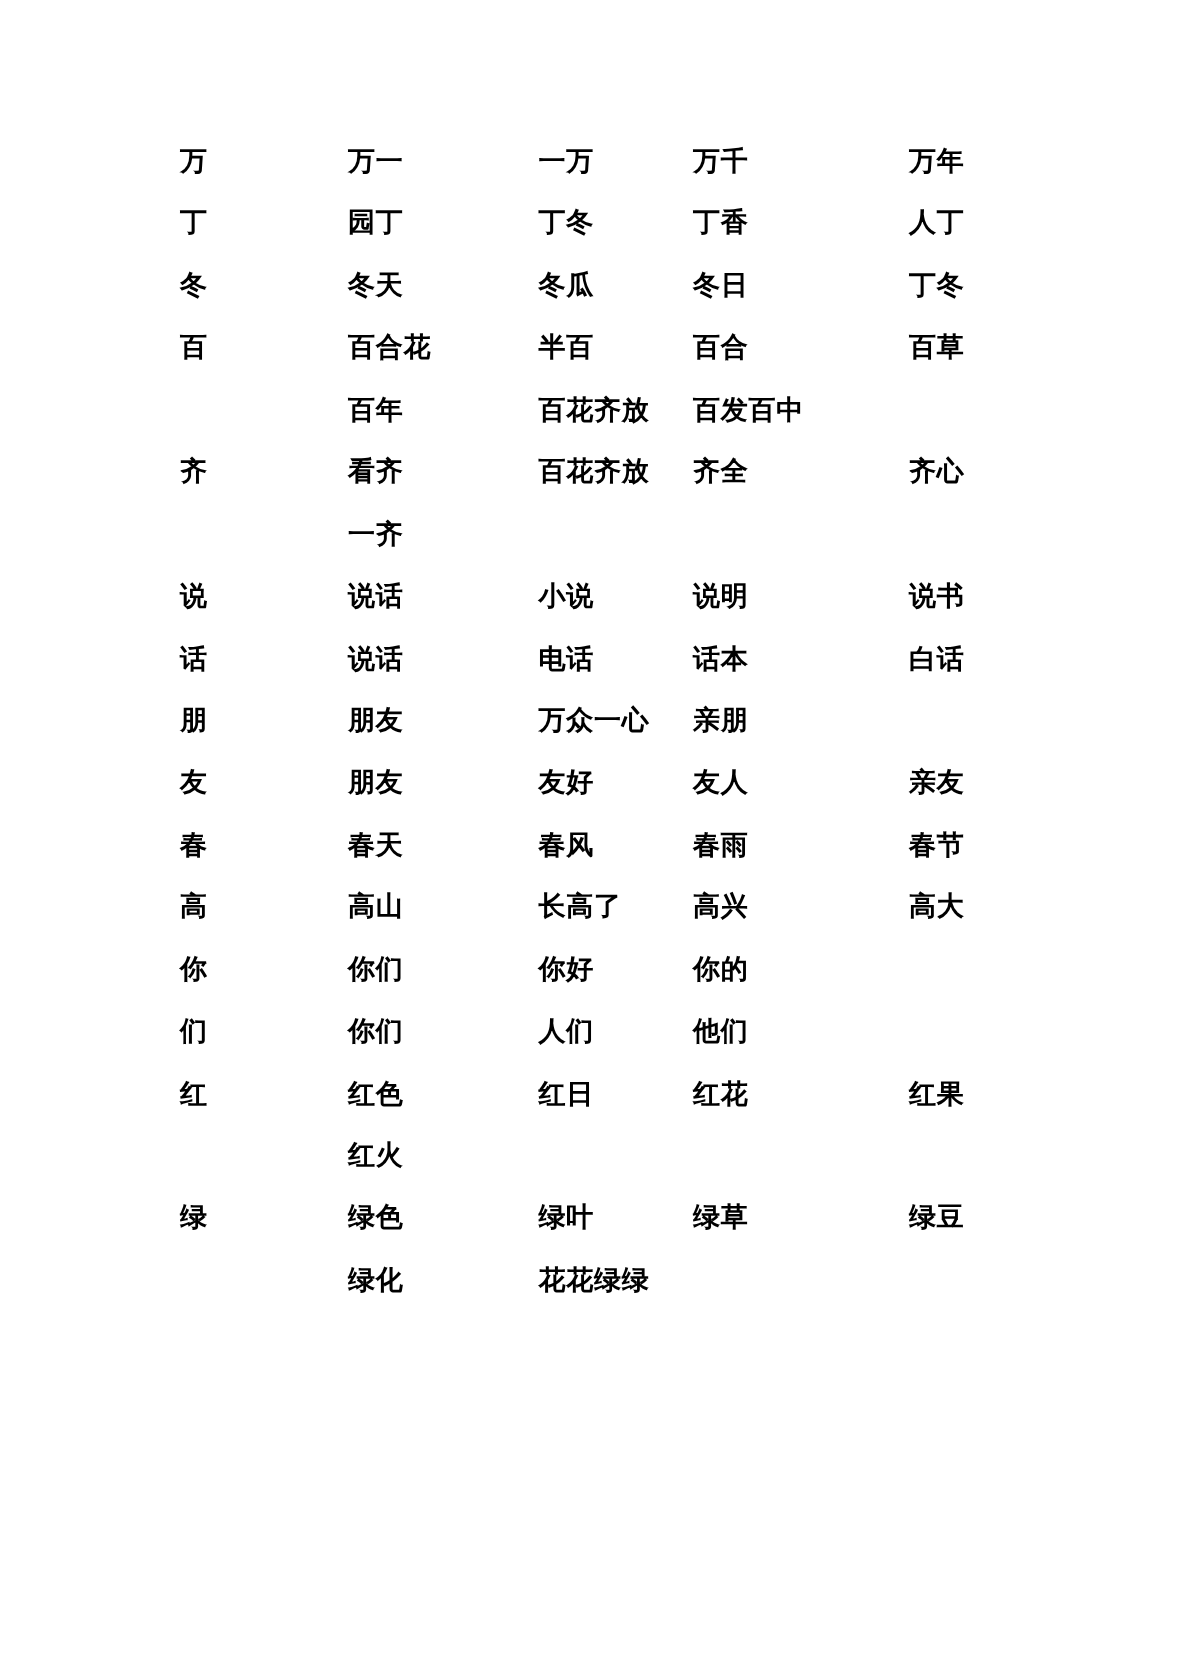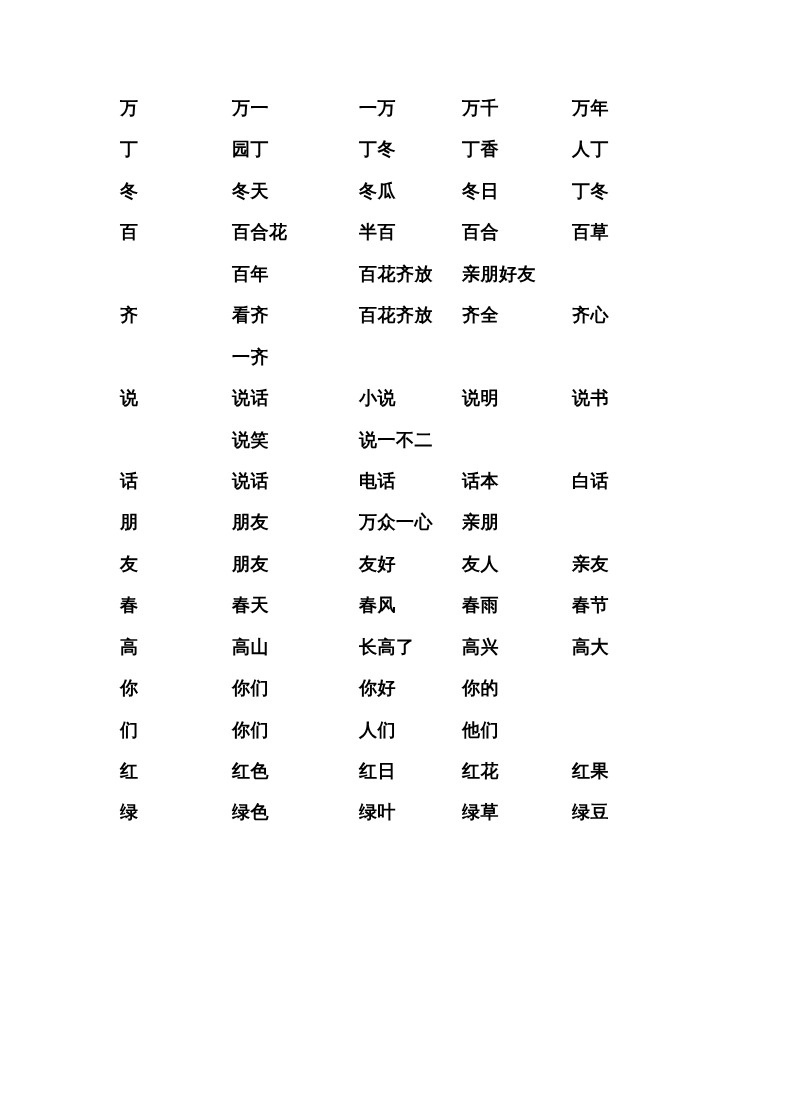--- a/index.html
+++ b/index.html
@@ -6,21 +6,21 @@
   body { width: 792px; height: 1120px; position: relative; overflow: hidden;
          font-family: "DejaVu Sans", sans-serif; color: #000; }
   .sheet { position: absolute; left: 0; top: 97px; width: 792px; }
   .row { position: relative; height: 41.45px; }
   .cell { position: absolute; top: 0; font-size: 18px; font-weight: bold;
           line-height: 22px; white-space: nowrap; letter-spacing: 0.5px; }
   .c0 { left: 120px; }
   .c1 { left: 232px; }
   .c2 { left: 331px; margin-left: 28px; }
   .c3 { left: 462px; }
-  .c4 { left: 572px; }
+  .c4 { left: 606px; }
 </style>
 </head>
 <body>
 
 <div class="sheet">
   <div class="row">
       <span class="cell c0">万</span>
       <span class="cell c1">万一</span>
       <span class="cell c2">一万</span>
       <span class="cell c3">万千</span>
@@ -44,21 +44,21 @@
       <span class="cell c0">百</span>
       <span class="cell c1">百合花</span>
       <span class="cell c2">半百</span>
       <span class="cell c3">百合</span>
       <span class="cell c4">百草</span>
     </div>
   <div class="row">
       <span class="cell c0"></span>
       <span class="cell c1">百年</span>
       <span class="cell c2">百花齐放</span>
-      <span class="cell c3">亲朋好友</span>
+      <span class="cell c3">百发百中</span>
       <span class="cell c4"></span>
     </div>
   <div class="row">
       <span class="cell c0">齐</span>
       <span class="cell c1">看齐</span>
       <span class="cell c2">百花齐放</span>
       <span class="cell c3">齐全</span>
       <span class="cell c4">齐心</span>
     </div>
   <div class="row">
@@ -67,27 +67,20 @@
       <span class="cell c2"></span>
       <span class="cell c3"></span>
       <span class="cell c4"></span>
     </div>
   <div class="row">
       <span class="cell c0">说</span>
       <span class="cell c1">说话</span>
       <span class="cell c2">小说</span>
       <span class="cell c3">说明</span>
       <span class="cell c4">说书</span>
-    </div>
-  <div class="row">
-      <span class="cell c0"></span>
-      <span class="cell c1">说笑</span>
-      <span class="cell c2">说一不二</span>
-      <span class="cell c3"></span>
-      <span class="cell c4"></span>
     </div>
   <div class="row">
       <span class="cell c0">话</span>
       <span class="cell c1">说话</span>
       <span class="cell c2">电话</span>
       <span class="cell c3">话本</span>
       <span class="cell c4">白话</span>
     </div>
   <div class="row">
       <span class="cell c0">朋</span>
@@ -132,19 +125,33 @@
       <span class="cell c4"></span>
     </div>
   <div class="row">
       <span class="cell c0">红</span>
       <span class="cell c1">红色</span>
       <span class="cell c2">红日</span>
       <span class="cell c3">红花</span>
       <span class="cell c4">红果</span>
     </div>
   <div class="row">
+      <span class="cell c0"></span>
+      <span class="cell c1">红火</span>
+      <span class="cell c2"></span>
+      <span class="cell c3"></span>
+      <span class="cell c4"></span>
+    </div>
+  <div class="row">
       <span class="cell c0">绿</span>
       <span class="cell c1">绿色</span>
       <span class="cell c2">绿叶</span>
       <span class="cell c3">绿草</span>
       <span class="cell c4">绿豆</span>
     </div>
+  <div class="row">
+      <span class="cell c0"></span>
+      <span class="cell c1">绿化</span>
+      <span class="cell c2">花花绿绿</span>
+      <span class="cell c3"></span>
+      <span class="cell c4"></span>
+    </div>
 </div>
 
 </body></html>

